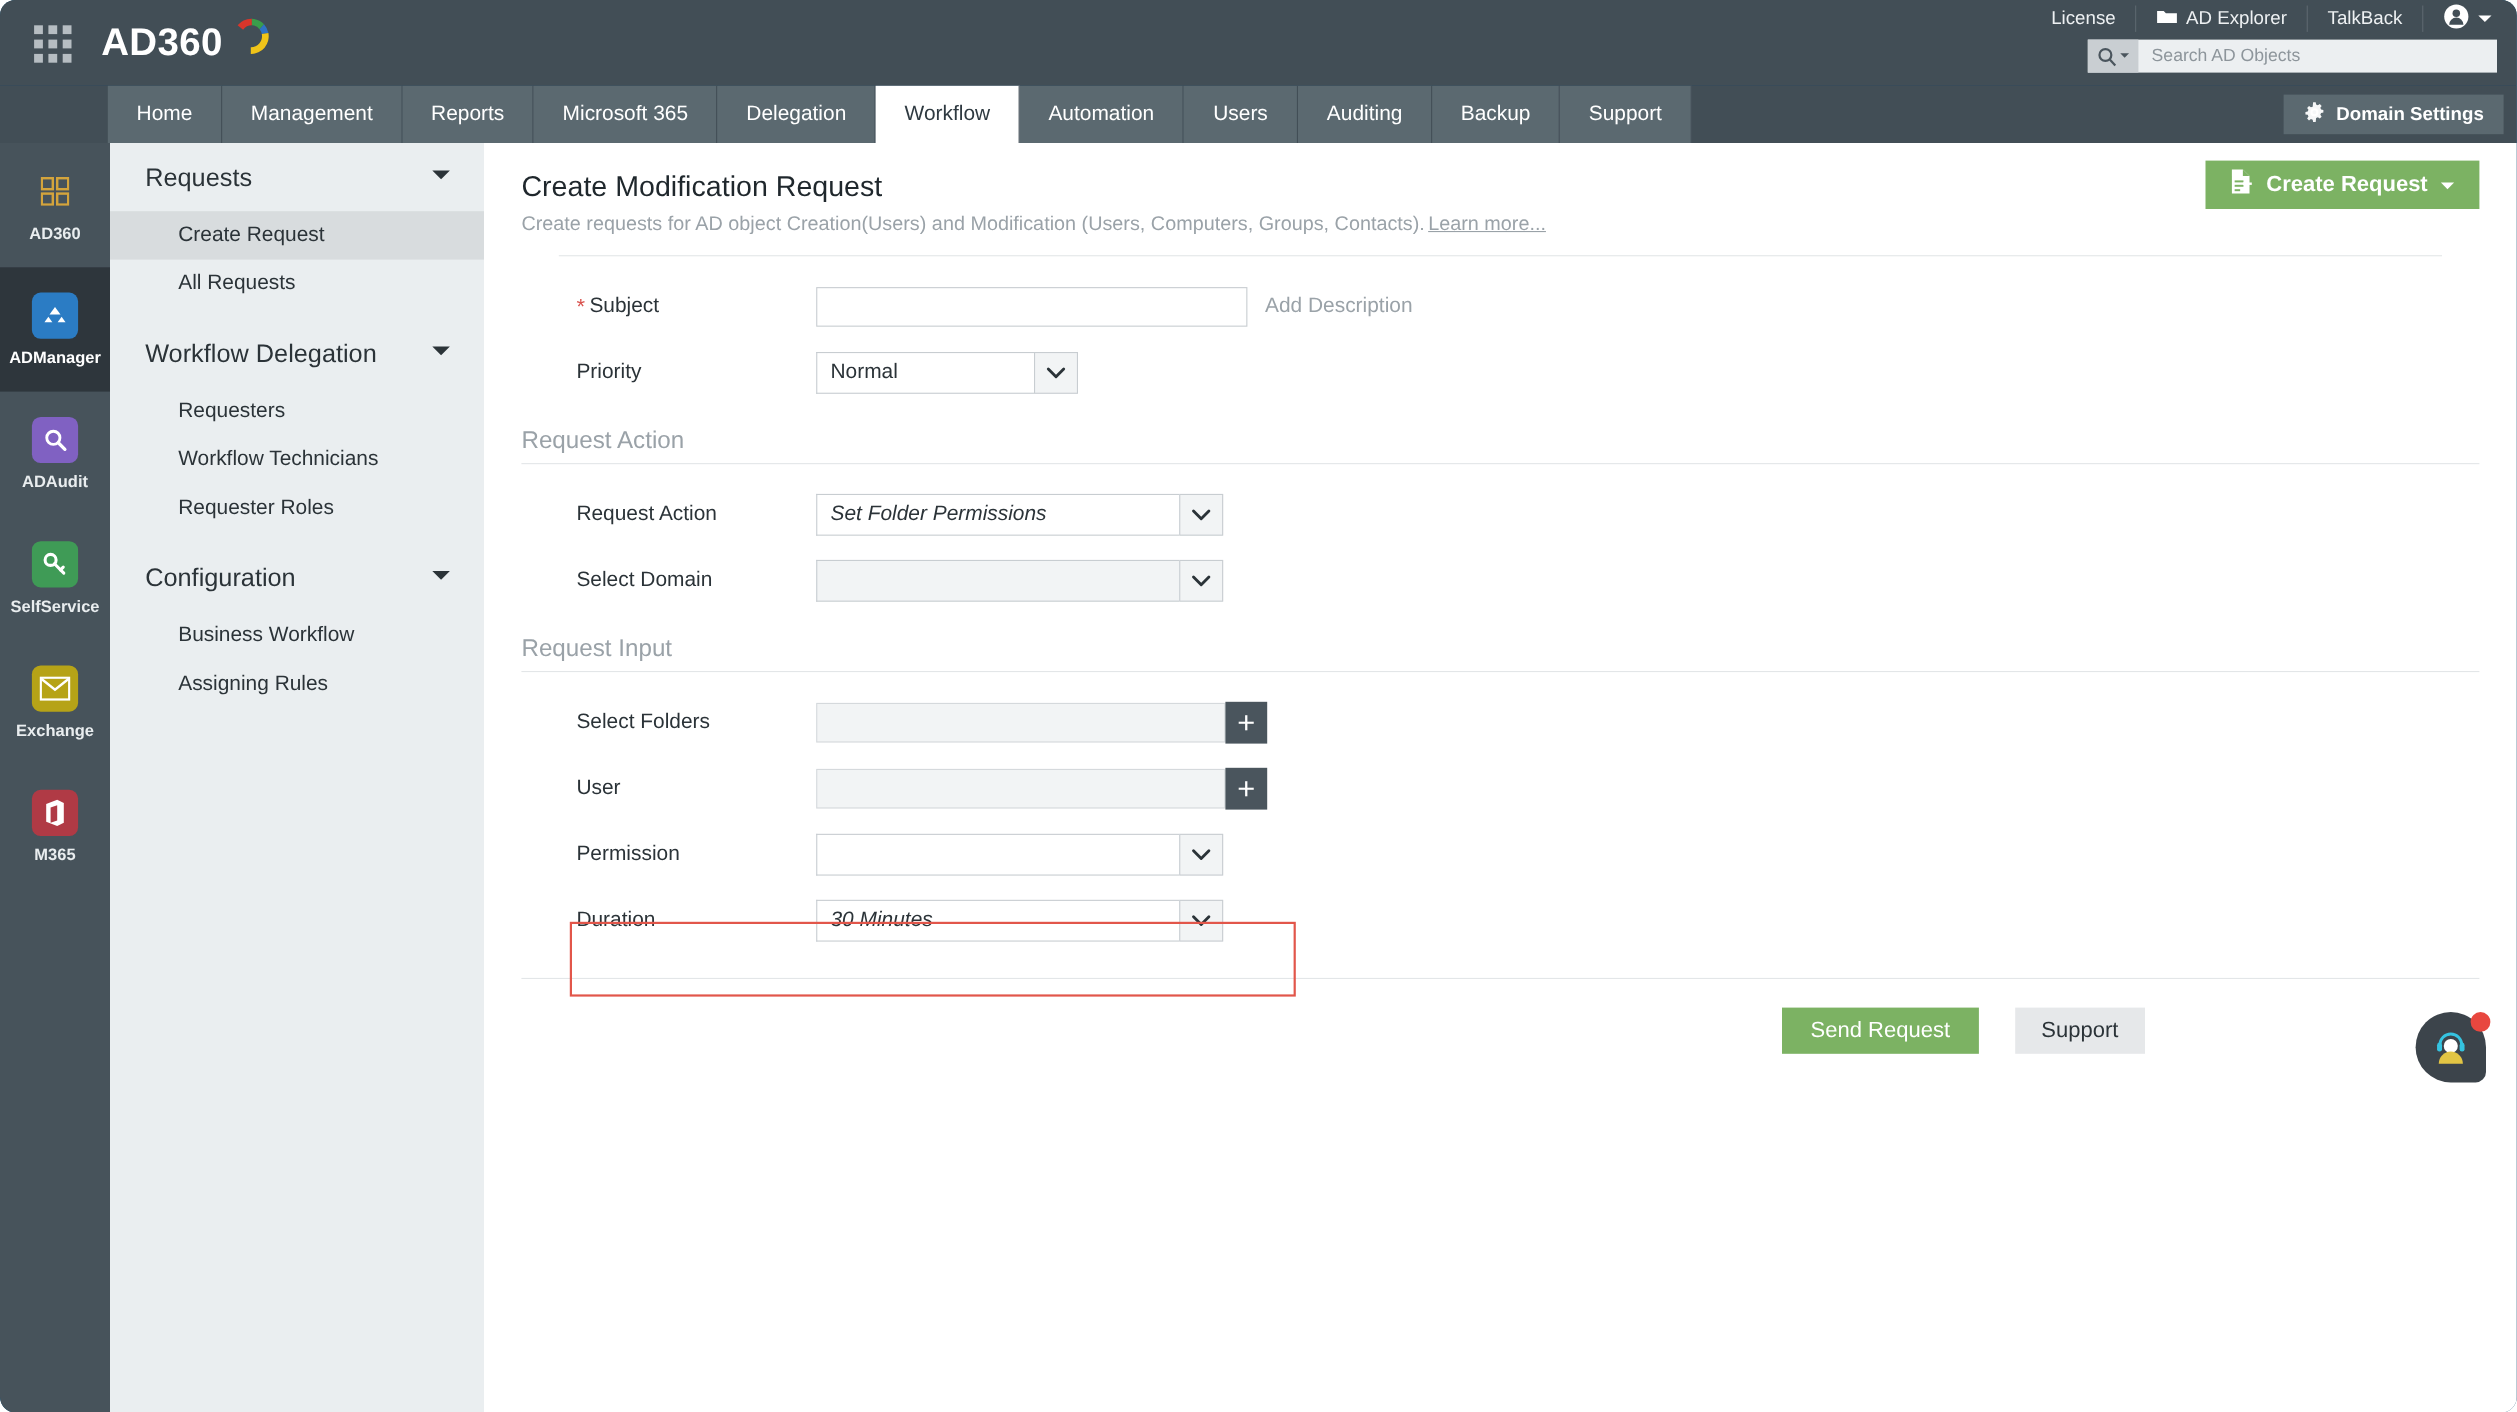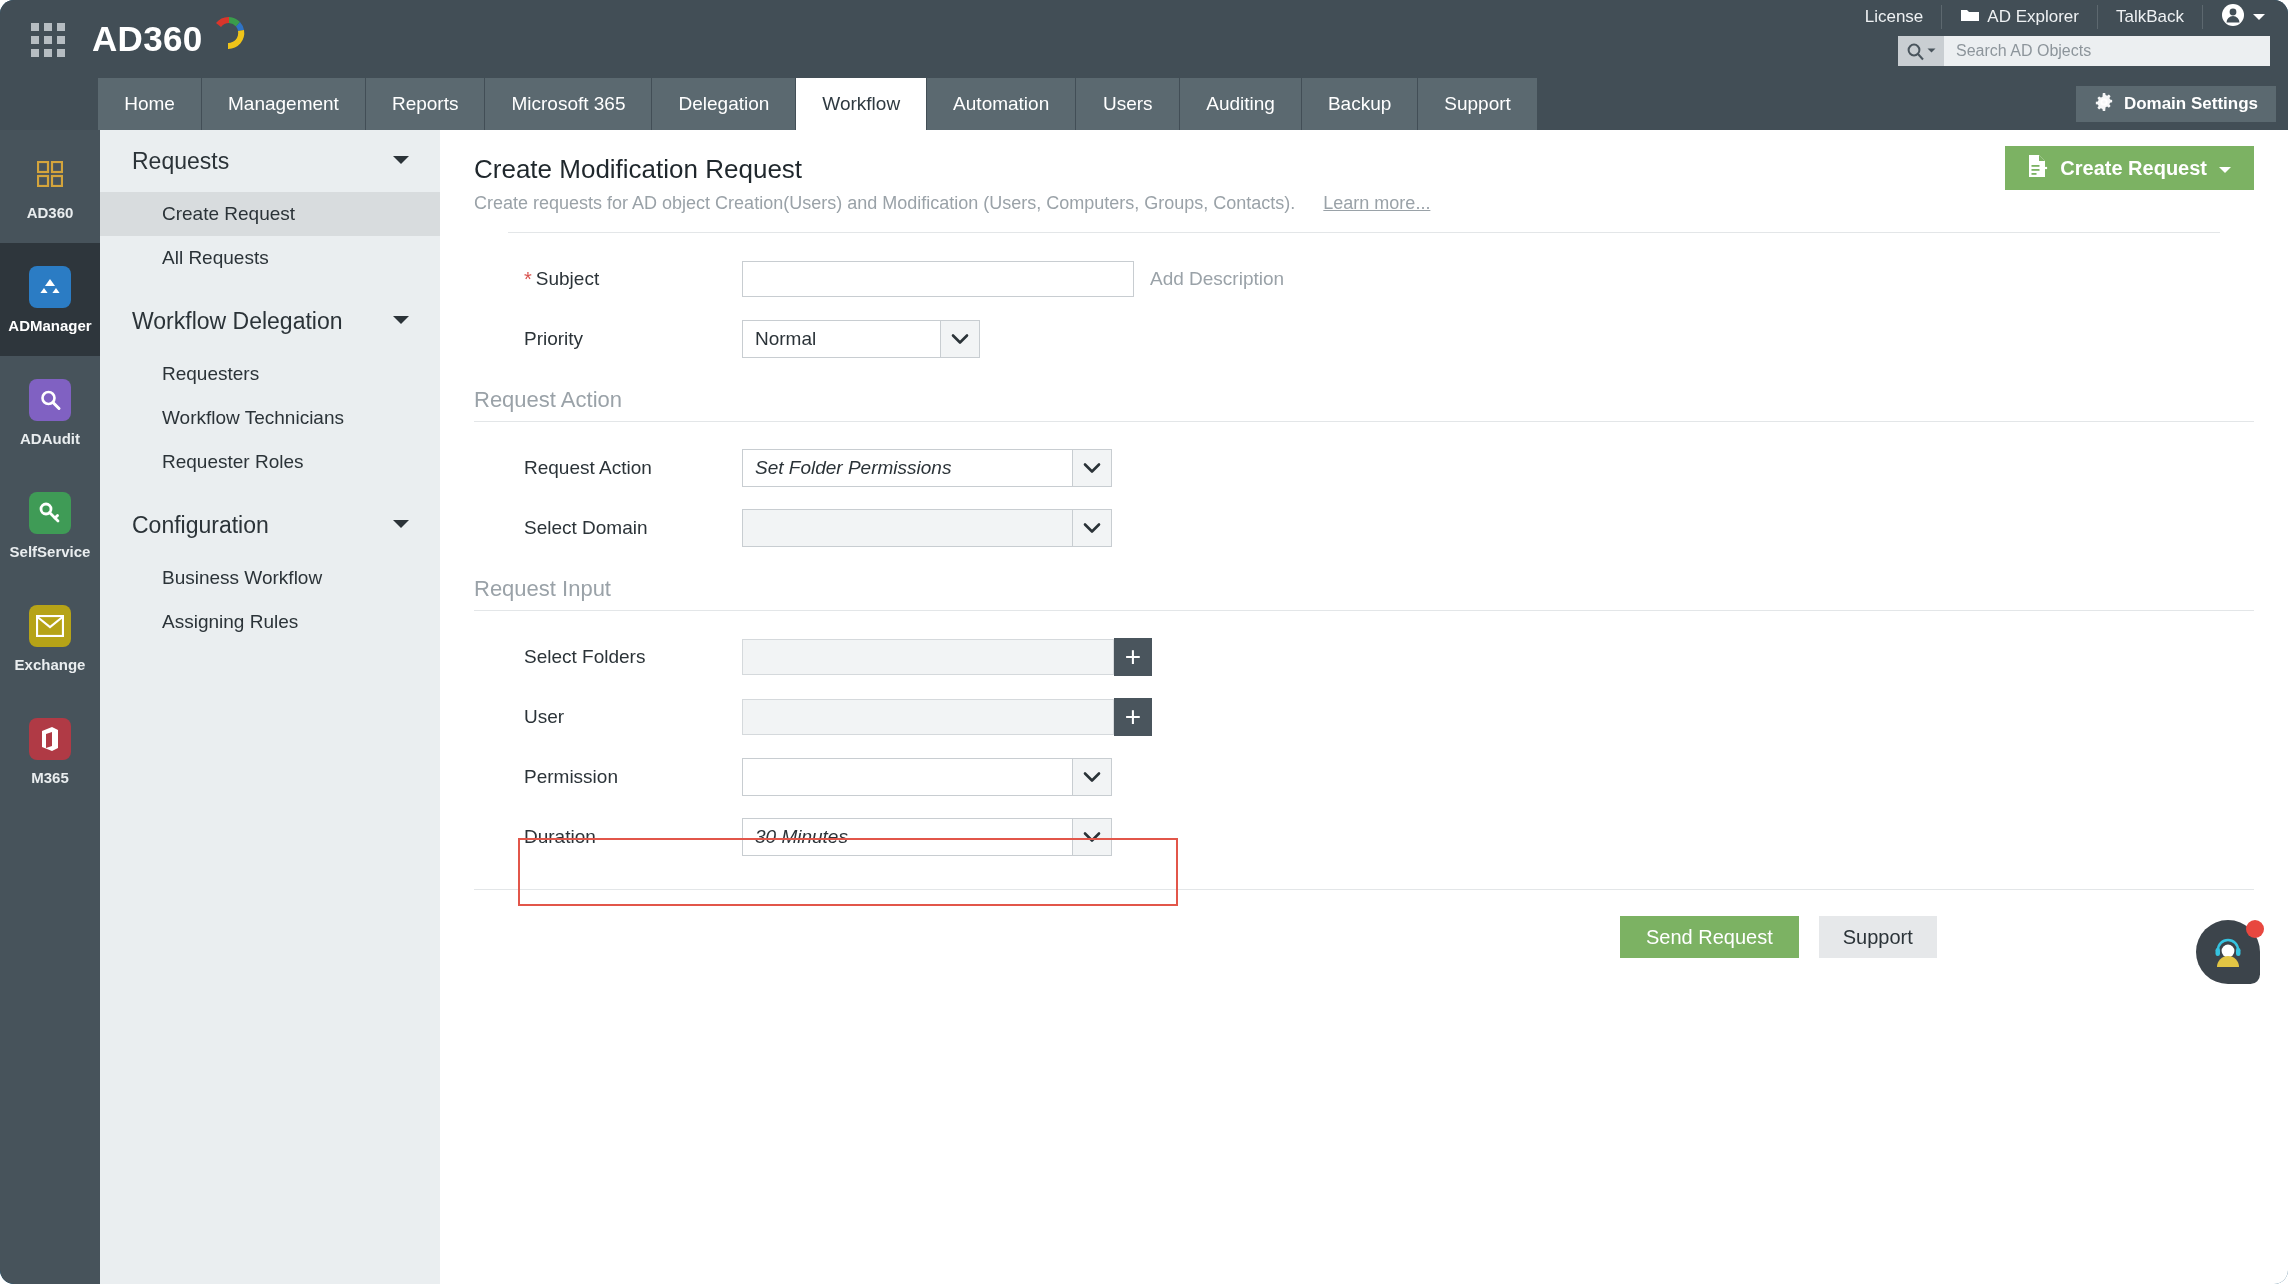--- a/index.html
+++ b/index.html
@@ -120,21 +120,21 @@
   .sm-item.active { background: #d8dcde; }
   .sm-spacer { height: 10px; }
 
   
   .content {
     position: absolute; left: 440px; top: 130px; right: 0; bottom: 0;
     background: #ffffff; overflow: hidden;
   }
   .page-head { position: relative; padding: 24px 34px 0 34px; }
   .page-title { font-size: 26px; color: #1f272c; }
-  .page-sub { margin-top: 8px; font-size: 18px; color: #9aa2a8; display: flex; align-items: baseline; gap: 28px;}
+  .page-sub { margin-top: 8px; font-size: 18px; color: #9aa2a8; display: flex; align-items: baseline; gap: 3px;}
   .page-sub a { color: #9aa2a8; text-decoration: underline; cursor: pointer; }
   .create-btn {
     position: absolute; right: 34px; top: 16px;
     background: #7cb263; color: #ffffff; font-size: 20px; font-weight: bold;
     height: 44px; display: flex; align-items: center; gap: 11px;
     padding: 0 22px; cursor: pointer;
   }
   .hr { margin: 18px 34px 0 34px; border-top: 1px solid #e3e6e8; }
 
   
@@ -182,21 +182,21 @@
     font-size: 22px; color: #9aa2a8; padding: 18px 34px 8px 34px;
   }
   .section-rule { margin: 0 34px; border-top: 1px solid #e3e6e8; }
 
   .highlight-box {
     position: absolute; left: 518px; top: 838px; width: 660px; height: 68px;
     border: 2px solid #e2564a; pointer-events: none;
   }
 
   .footer-actions {
-    display: flex; align-items: center; gap: 20px;
+    display: flex; align-items: center; gap: 33px;
     padding-left: 1180px; padding-top: 26px;
   }
   .btn-primary {
     background: #7cb263; color: #ffffff; font-size: 20px;
     height: 42px; padding: 0 26px; border: none; cursor: pointer;
     font-family: "Liberation Sans", sans-serif;
   }
   .btn-secondary {
     background: #e6e8ea; color: #2b3338; font-size: 20px;
     height: 42px; padding: 0 24px; border: none; cursor: pointer;

